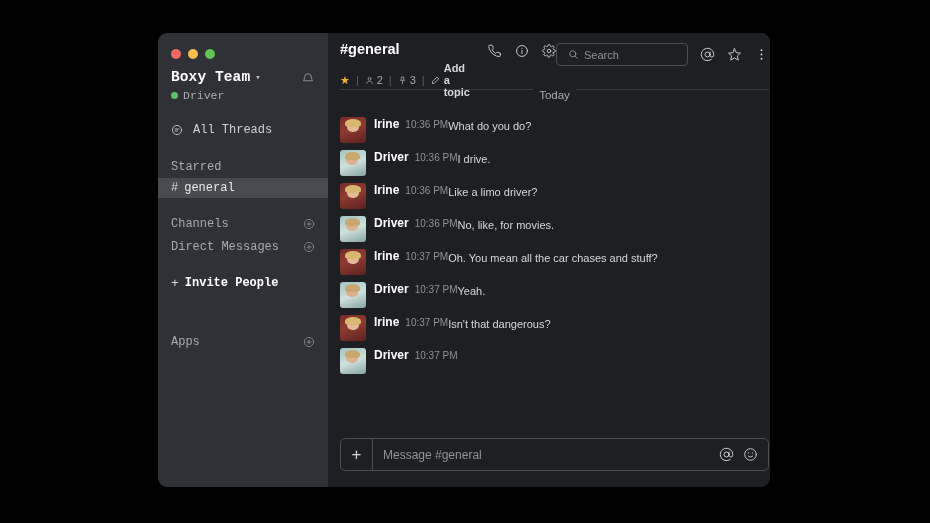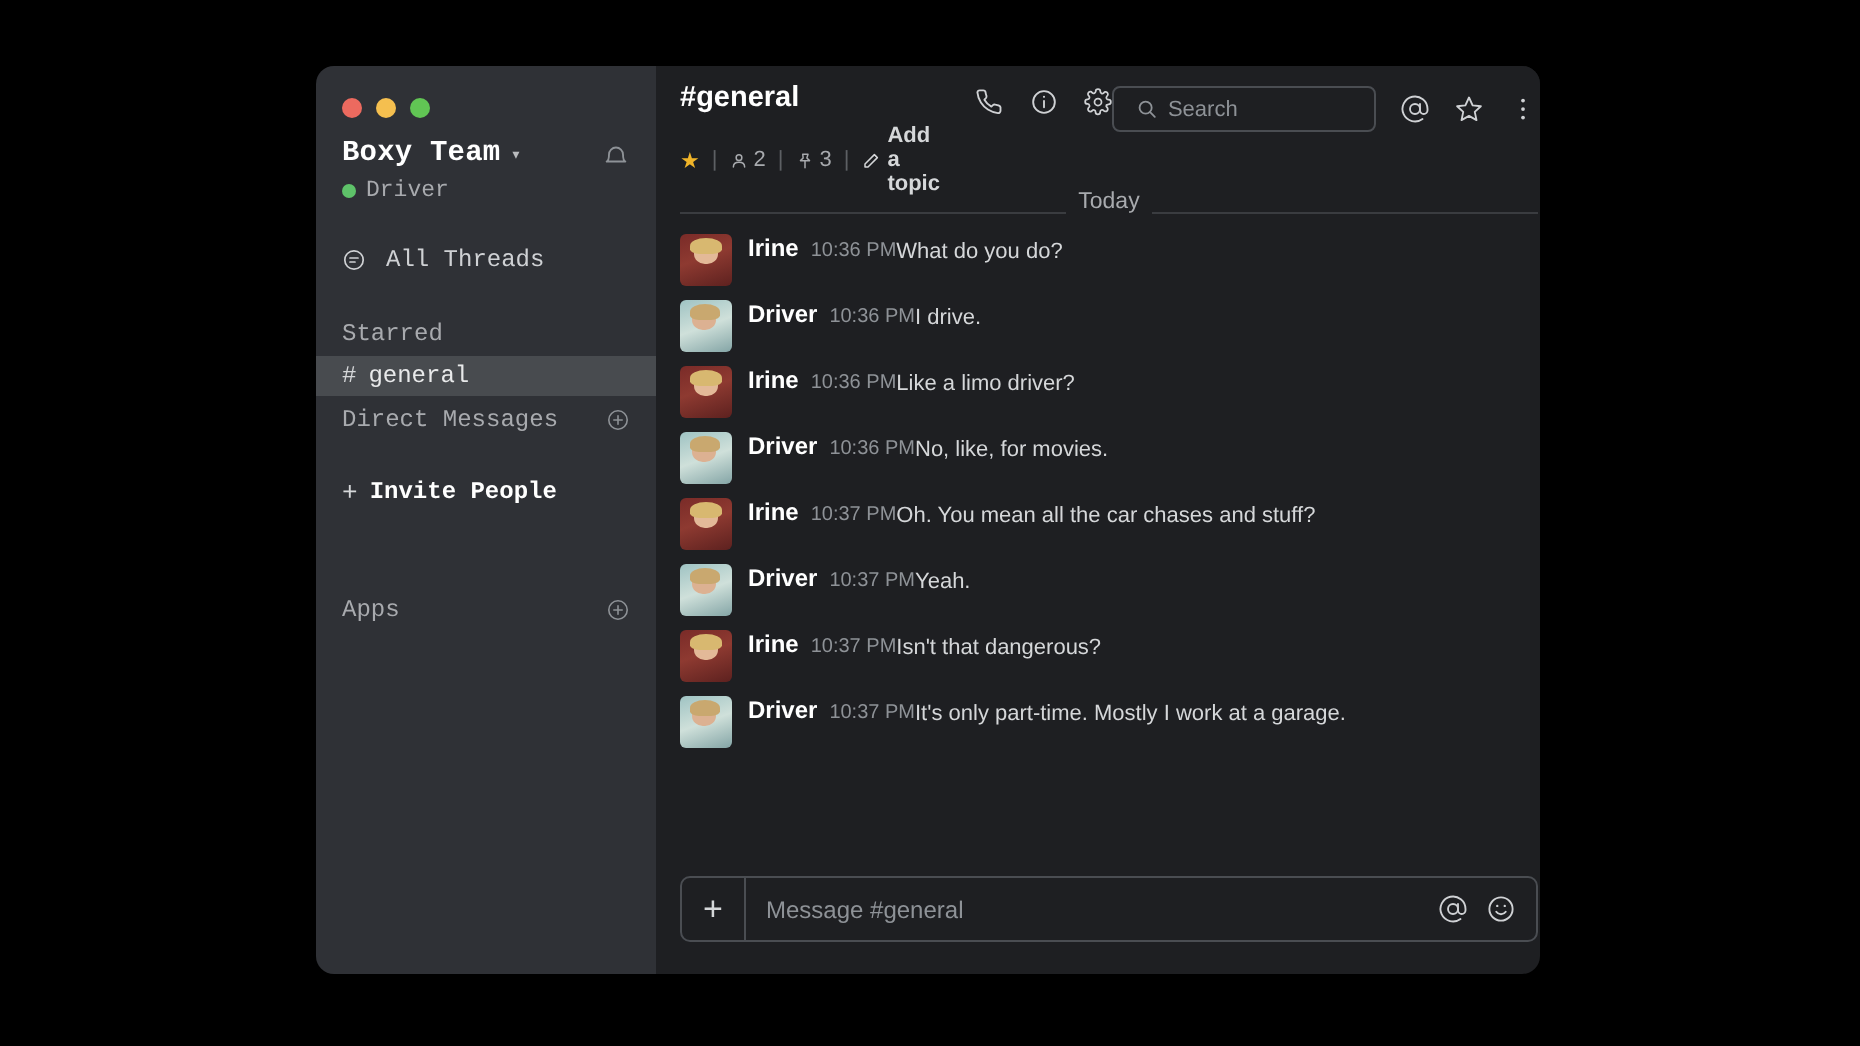--- a/index.html
+++ b/index.html
@@ -260,21 +260,21 @@
   .clipped-row {
     position: absolute;
     top: -7px;
     left: 46px;
     color: #4a4d52;
     font-size: 11px;
     letter-spacing: 7px;
   }
   .divider {
     display: flex;
-    align-items: flex-end;
+    align-items: flex-start;
     gap: 6px;
     height: 18px;
     margin-top: 10px;
     margin-bottom: 10px;
   }
   .divider .line {
     flex: 1 1 auto;
     height: 1px;
     background: #3a3c40;
   }
@@ -424,20 +424,30 @@
 
       <div class="section-label section-gap">
         <span>Starred</span>
       </div>
 
       <div class="channel-row active">
         <span class="hash">#</span>
         <span>general</span>
       </div>
 
+      <div class="list-row section-gap">
+        <span>Channels</span>
+        <span class="plus-circle">
+          <svg width="12" height="12" viewBox="0 0 24 24" fill="none" stroke="#8e9297" stroke-width="1.6" stroke-linecap="round">
+            <circle cx="12" cy="12" r="9.2"></circle>
+              <line x1="12" y1="7.8" x2="12" y2="16.2"></line>
+              <line x1="7.8" y1="12" x2="16.2" y2="12"></line>
+          </svg>
+        </span>
+      </div>
 
       <div class="list-row">
         <span>Direct Messages</span>
         <span class="plus-circle">
           <svg width="12" height="12" viewBox="0 0 24 24" fill="none" stroke="#8e9297" stroke-width="1.6" stroke-linecap="round">
             <circle cx="12" cy="12" r="9.2"></circle>
               <line x1="12" y1="7.8" x2="12" y2="16.2"></line>
               <line x1="7.8" y1="12" x2="16.2" y2="12"></line>
           </svg>
         </span>
@@ -637,21 +647,20 @@
           </div>
         </div>
 
         <div class="message">
           <div class="avatar av-driver"></div>
           <div class="msg-body">
             <div class="msg-head">
               <span class="msg-author">Driver</span>
               <span class="msg-time">10:37 PM</span>
             </div>
-            <div class="msg-text">It's only part-time. Mostly I work at a garage.</div>
           </div>
         </div>
       </div>
 
       <div class="composer-wrap">
         <div class="composer">
           <div class="comp-plus">+</div>
           <div class="comp-input">
             <span>Message #general</span>
           </div>

